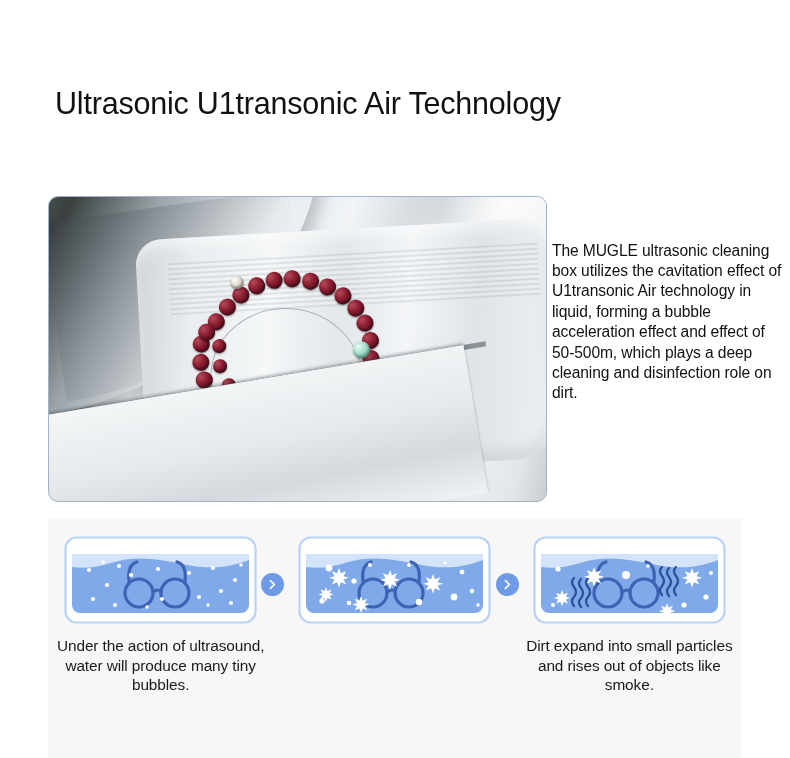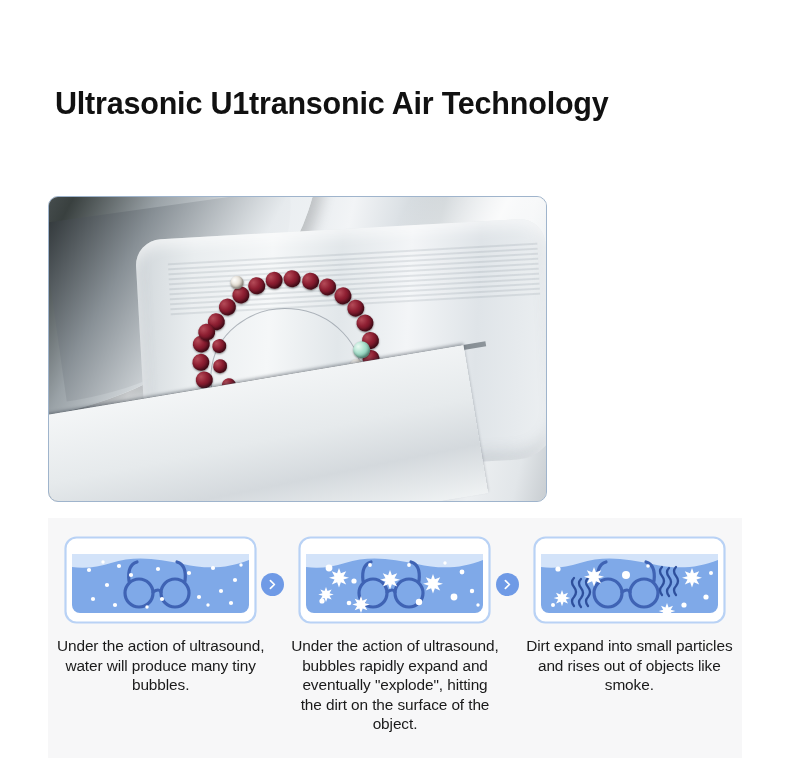--- a/index.html
+++ b/index.html
@@ -17,21 +17,21 @@
   }
 
   
   .heading {
     position: absolute;
     left: 55px;
     top: 62px;
     width: 700px;
     font-size: 30.5px;
     line-height: 43px;
-    font-weight: 700;
+    font-weight: 400;
     letter-spacing: -0.2px;
     color: #111111;
   }
   .heading .l2 { display: block; }
 
   
   .mid {
     position: absolute;
     left: 48px;
     top: 196px;
@@ -293,20 +293,21 @@
 
       <div class="charm" style="left:160px; top:148px; width:34px; height:34px;"></div>
       <div class="charm" style="left:186px; top:134px; width:27px; height:27px;"></div>
     </div>
 
     <div class="panel-edge"></div>
     <div class="front-panel"></div>
 
   </div>
 
+  <p class="desc">The MUGLE ultrasonic cleaning box utilizes the cavitation effect of U1transonic Air technology in liquid, forming a bubble acceleration effect and effect of 50-500m, which plays a deep cleaning and disinfection role on dirt.</p>
 </div>
 
 <div class="steps">
 
   <div class="step">
     <svg class="tank-fig" viewBox="0 0 195 90">
       <rect x="2.5" y="2.5" width="190" height="85" rx="11" fill="#ffffff" stroke="#b9d2f5" stroke-width="2.2"></rect>
       <path d="M9 19 H186 V70 a8 8 0 0 1 -8 8 H17 a8 8 0 0 1 -8 -8 Z" fill="#7fa9e8"></path>
       <path d="M9 19 H186 V25 c-22 9 -44 9 -66 4 c-24 -5 -48 -9 -72 -1 c-13 4 -26 6 -39 4 Z" fill="#d3e3f9"></path>
       <g fill="none" stroke="#3f63b4" stroke-width="3.2" stroke-linecap="round">
@@ -372,21 +373,20 @@
         <circle cx="122" cy="67" r="3.2"></circle>
           <circle cx="157" cy="62" r="3.4"></circle>
         <circle cx="165" cy="37" r="2.4"></circle>
           <circle cx="175" cy="56" r="2.2"></circle>
         <circle cx="112" cy="30" r="1.9"></circle>
           <circle cx="73" cy="30" r="1.9"></circle>
         <circle cx="148" cy="28" r="1.7"></circle>
           <circle cx="181" cy="70" r="1.7"></circle>
       </g>
     </svg>
-    <div class="step-caption">Under the action of ultrasound, bubbles rapidly expand and eventually "explode", hitting the dirt on the surface of the object.</div>
     <div class="arrow">
       <svg width="11" height="11" viewBox="0 0 11 11">
         <path d="M3.4 1.6 L7.4 5.5 L3.4 9.4" fill="none" stroke="#ffffff" stroke-width="1.7" stroke-linecap="round" stroke-linejoin="round"></path>
       </svg>
     </div>
   </div>
 
   <div class="step">
     <svg class="tank-fig" viewBox="0 0 195 90">
       <rect x="2.5" y="2.5" width="190" height="85" rx="11" fill="#ffffff" stroke="#b9d2f5" stroke-width="2.2"></rect>

